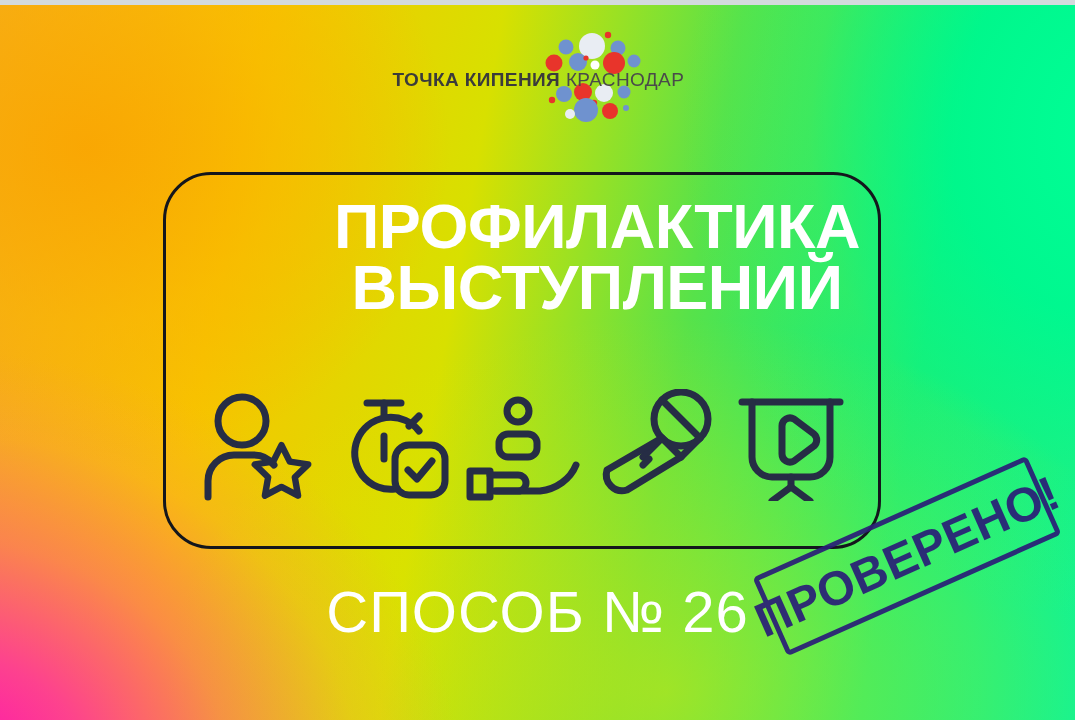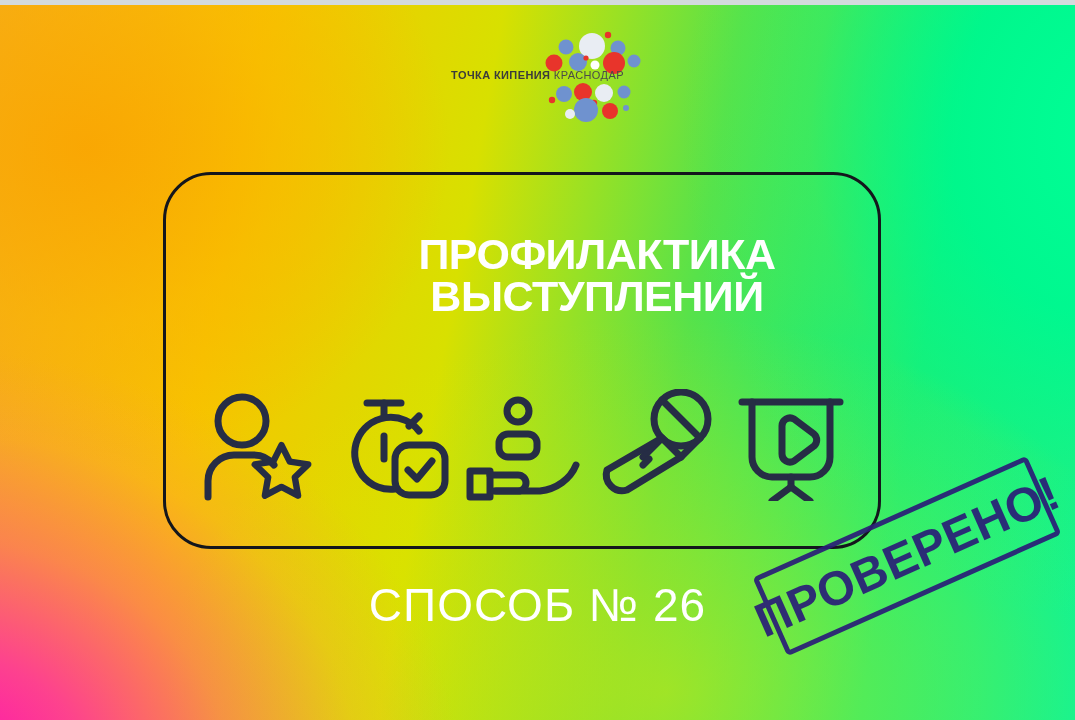--- a/index.html
+++ b/index.html
@@ -89,21 +89,21 @@
     top: 0;
     transform: translateX(-12px);
   }
   .logo-text {
     position: absolute;
     left: 0;
     top: 40px;
     width: 290px;
     text-align: center;
     white-space: nowrap;
-    font-size: 11px;
+    font-size: 19px;
     letter-spacing: 0.4px;
     line-height: 1;
   }
   .logo-text .t1 {
     font-weight: 700;
     color: #3b3b3b;
   }
   .logo-text .t2 {
     font-weight: 400;
     color: #4a4a4a;
@@ -123,25 +123,24 @@
 
   
   .headline {
     position: absolute;
     left: 163px;
     top: 196px;
     width: 868px;
     text-align: center;
     color: #ffffff;
     font-weight: 700;
-    font-size: 43px;
+    font-size: 63px;
     line-height: 0.97;
     letter-spacing: -0.5px;
     text-transform: uppercase;
-    margin-top: 38px;
   }
   .headline .l2 { display: block; text-align: center; }
 
   
   .icon-row {
     position: absolute;
     left: 200px;
     top: 382px;
     width: 650px;
     height: 125px;
@@ -158,21 +157,21 @@
     stroke-linejoin: round;
   }
 
   
   .caption {
     position: absolute;
     left: 0; right: 0;
     top: 578px;
     text-align: center;
     color: #ffffff;
-    font-size: 46px;
+    font-size: 58px;
     font-weight: 400;
     letter-spacing: 1px;
     text-transform: uppercase;
   }
 
   
   .stamp {
     position: absolute;
     left: 757px;
     top: 513px;

